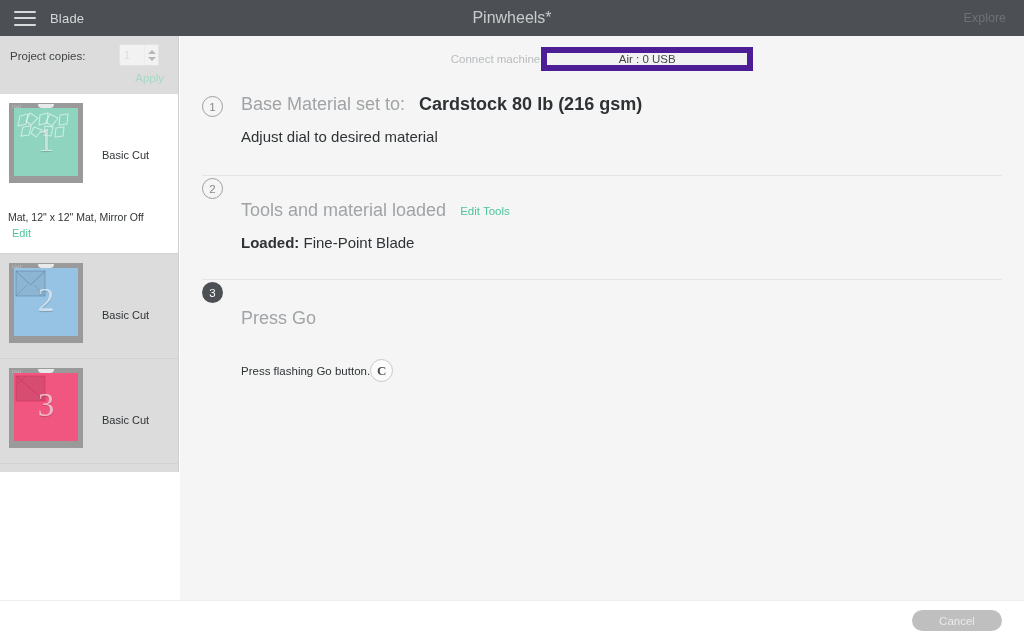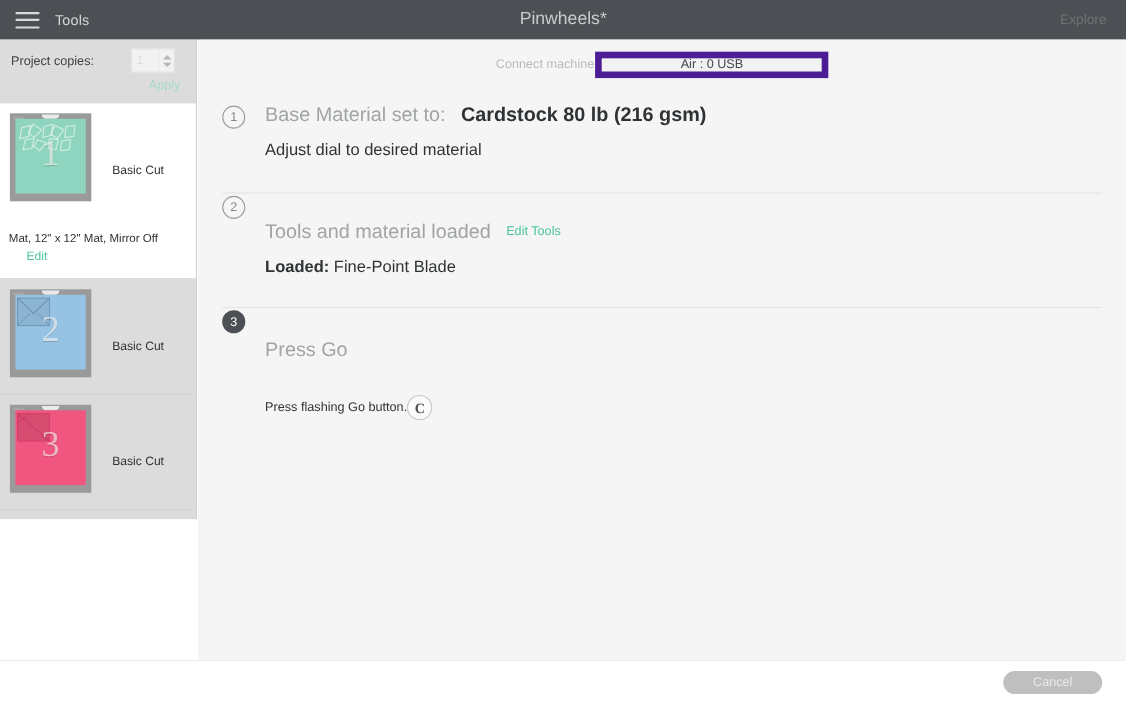--- a/index.html
+++ b/index.html
@@ -101,21 +101,21 @@
   }
 
   .mat-caption {
     font-size: 11px; color: #2f3335; margin-left: 19px; margin-top: 46px;
   }
   .mat-meta {
     position: absolute; left: 8px; bottom: 30px;
     font-size: 10.5px; color: #2f3335; white-space: nowrap;
   }
   .mat-edit {
-    position: absolute; left: 24px; bottom: 14px;
+    position: absolute; left: 12px; bottom: 14px;
     font-size: 11px; color: #4ec49a; cursor: pointer;
   }
 
   
   .content {
     position: absolute; left: 180px; top: 36px; right: 0; height: 564px;
     background: #f5f5f5;
   }
   .machine-bar {
     height: 38px; display: flex; align-items: center; justify-content: center;
@@ -176,21 +176,21 @@
 <body>
 
 <div class="app">
 
   <div class="header">
     <div class="hamburger">
       <span></span>
         <span></span>
         <span></span>
     </div>
-    <div class="make-label">Tools</div>
+    <div class="make-label">Blade</div>
     <div class="doc-title">Pinwheels*</div>
     <div class="explore-link">Explore</div>
   </div>
 
   <div class="sidebar">
 
     <div class="copies-panel">
       <span class="copies-label">Project copies:</span>
       <div class="spinner">
         <input class="spinner-input" value="1" style="">

